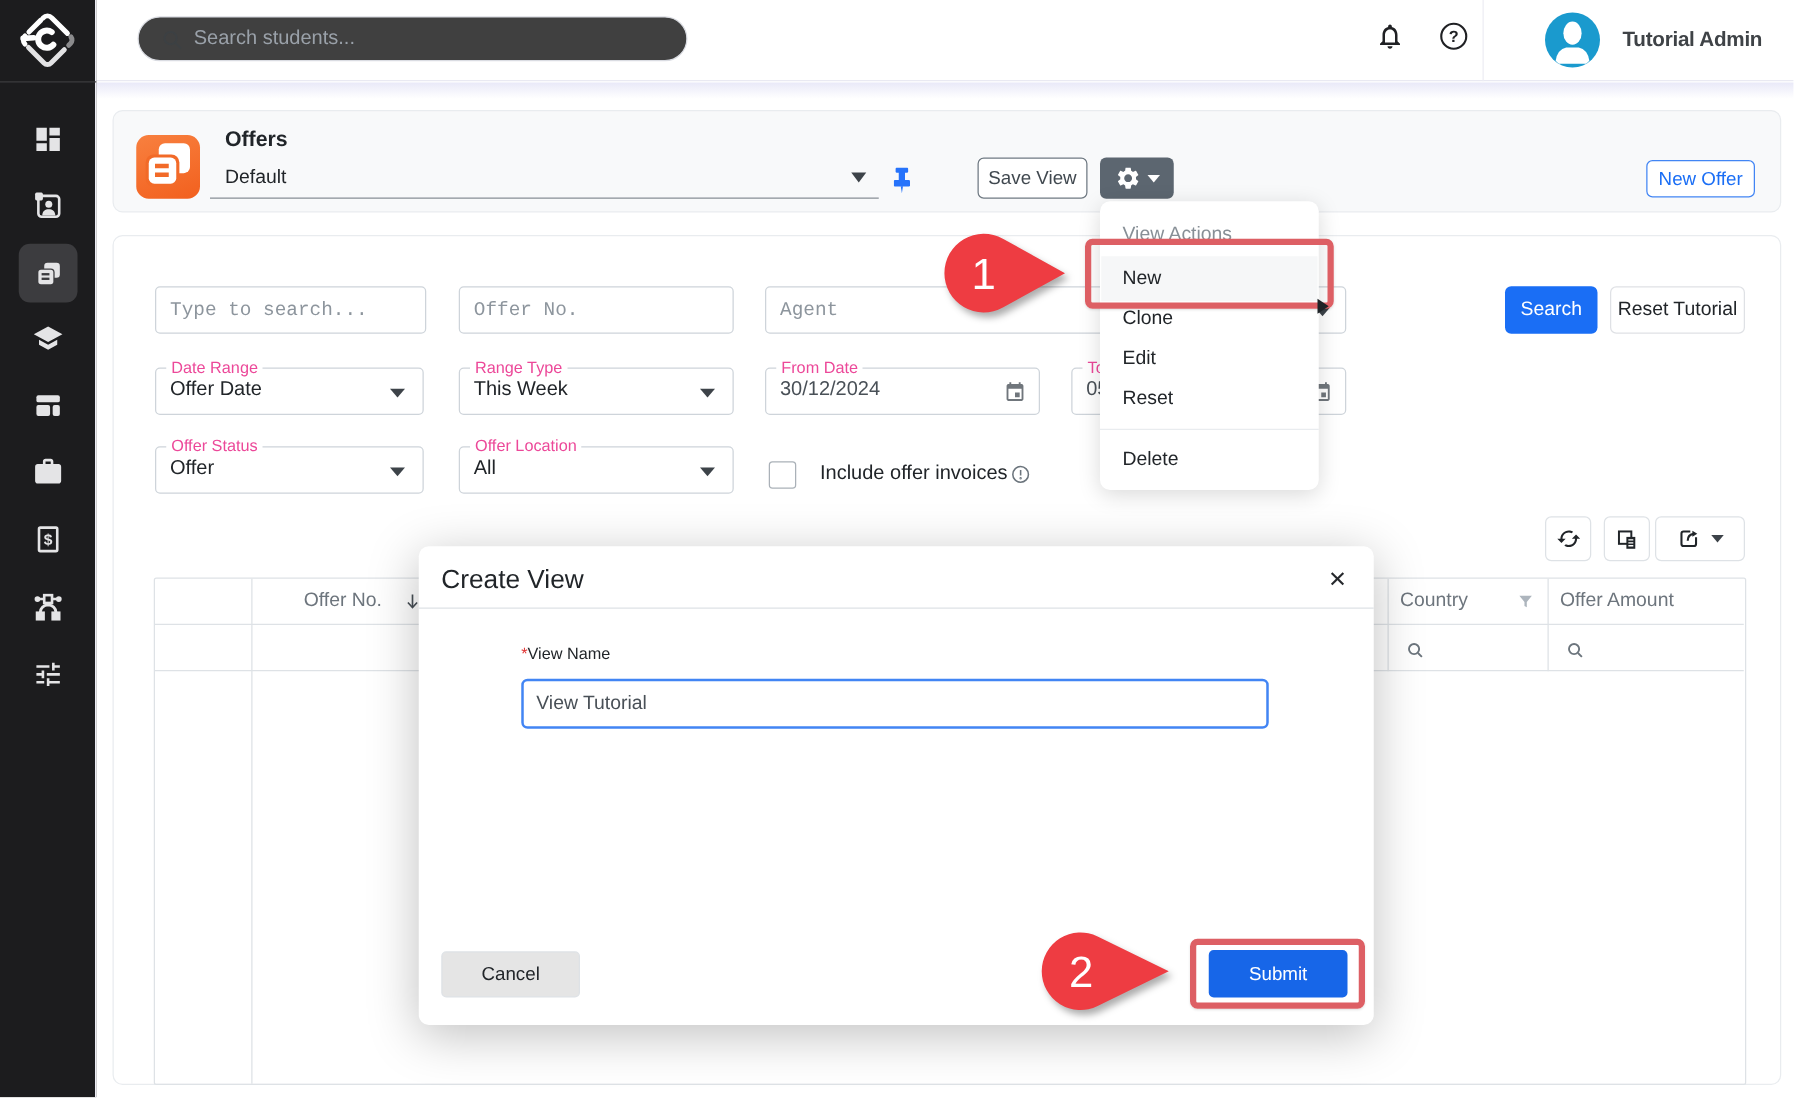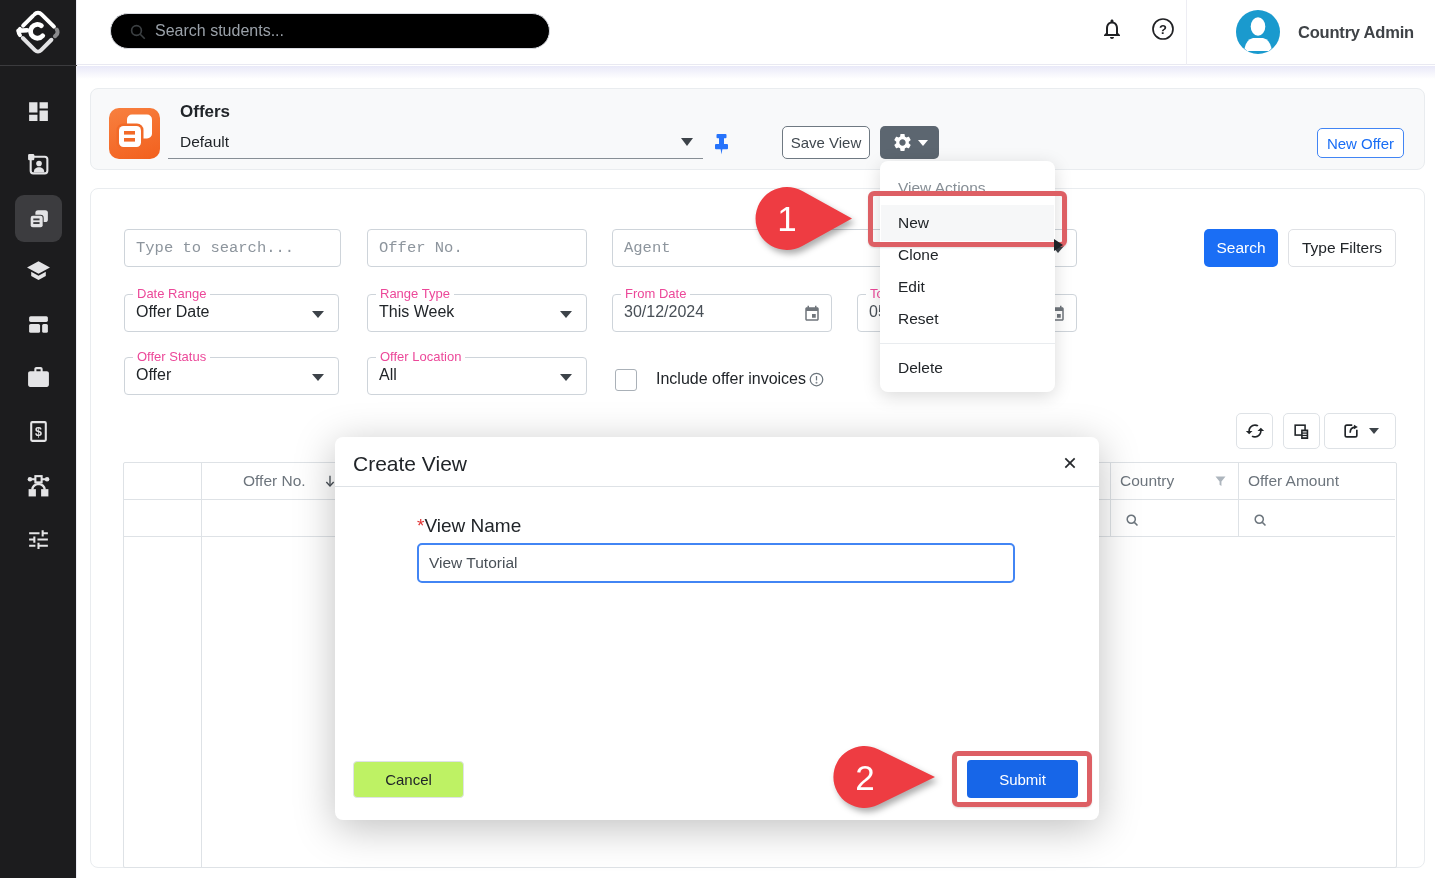--- a/index.html
+++ b/index.html
@@ -9,21 +9,21 @@
 
 
 #sidebar { left:0; top:0; width:77px; height:878px; background:#1c1c1e; border-right:1px solid #ececf4; }
 #sidebar .divider { position:absolute; left:0; top:65px; width:77px; height:1px; background:#3b3b3e; }
 .sideicon { position:absolute; left:26px; width:25px; height:25px; }
 .activebox { position:absolute; left:15px; top:195px; width:47px; height:47px; background:#3c3c3f; border-radius:9px; }
 
 
 #topbar { left:77px; top:0; width:1358px; height:65px; background:#fff; border-bottom:1px solid #e9e9f2; }
 #topshadow { left:77px; top:66px; width:1358px; height:13px; background:linear-gradient(#e9e9f8, rgba(255,255,255,0)); }
-#searchbox { position:absolute; left:33px; top:13px; width:440px; height:36px; background:#000000; border:1px solid #dadce2; border-radius:18px; }
+#searchbox { position:absolute; left:33px; top:13px; width:440px; height:36px; background:#404040; border:1px solid #dadce2; border-radius:18px; }
 #searchbox .ph { position:absolute; left:44px; top:8px; font-size:16px; color:#9aa1a9; }
 .hdricon { position:absolute; top:17px; }
 
 
 .card { background:#fff; border:1px solid #e9ecef; border-radius:8px; }
 #card1 { left:90px; top:88px; width:1335px; height:82px; background:#f8f9fa; }
 #card2 { left:90px; top:188px; width:1335px; height:680px; }
 
 .btn { position:absolute; display:flex; align-items:center; justify-content:center; font-size:15px; border-radius:5px; }
 
@@ -68,21 +68,21 @@
         <text x="12" y="16.6" text-anchor="middle" font-size="13" font-family="Liberation Sans" stroke="none" fill="#202124" font-weight="bold">?</text>
       </svg>
     <div class="abs" style="left:1109px;top:0;width:1px;height:65px;background:#ededf3"></div>
 
     <div class="abs" style="left:1159px;top:10px;width:44px;height:44px;border-radius:50%;background:#1a9ace;overflow:hidden">
       <svg width="44" height="44" viewBox="0 0 44 44" fill="#fff">
         <ellipse cx="22" cy="16.5" rx="7.3" ry="9.3"></ellipse>
         <path d="M8.5,38.5 Q10,29.5 17,28 L27,28 Q34,29.5 35.5,38.5 L33,41 L11,41 Z"></path>
       </svg>
     </div>
-    <div class="abs" style="left:1221px;top:23px;font-size:16.5px;font-weight:bold;color:#3f4347;letter-spacing:-0.2px">Country Admin</div>
+    <div class="abs" style="left:1221px;top:23px;font-size:16.5px;font-weight:bold;color:#3f4347;letter-spacing:-0.2px">Tutorial Admin</div>
   </div>
   <div class="abs" id="topshadow"></div>
 
   <div class="abs" id="sidebar">
     <svg class="abs" style="left:16px;top:10px" width="44" height="44" viewBox="0 0 44 44">
       <g transform="rotate(45 22 22)" fill="none" stroke-width="4" stroke-linecap="round">
         <path d="M7 14.5 L7 28" stroke="#fff"></path>
         <path d="M7 12 A5 5 0 0 1 12 7 L29.5 7" stroke="#fff"></path>
         <path d="M33.5 7 A4 4 0 0 1 37 11 L37 13" stroke="#8b8b8d"></path>
         <path d="M37 18 L37 33 A4 4 0 0 1 33 37 L15.5 37" stroke="#e3e3e5"></path>
@@ -181,21 +181,21 @@
       </div>
     <div class="tinput" style="left:276px;top:40px;width:220px">
         <div class="ph">Offer No.</div>
       </div>
     <div class="tinput" style="left:521px;top:40px;width:465px">
         <div class="ph">Agent</div>
       <div class="caret" style="right:12px;top:16px"></div>
     </div>
 
     <div class="btn" style="left:1113px;top:40px;width:74px;height:38px;background:#1a6ef5;color:#fff;font-size:15.5px">Search</div>
-    <div class="btn" style="left:1197px;top:40px;width:108px;height:38px;border:1px solid #dfe1e5;background:#fff;color:#212529;font-size:15.5px">Type Filters</div>
+    <div class="btn" style="left:1197px;top:40px;width:108px;height:38px;border:1px solid #dfe1e5;background:#fff;color:#212529;font-size:15.5px">Reset Tutorial</div>
 
     <div class="oselect" style="left:33px;top:105px;width:215px">
       <div class="lbl">Date Range</div>
         <div class="val">Offer Date</div>
       <div class="caret" style="right:14px;top:16px"></div>
     </div>
     <div class="oselect" style="left:276px;top:105px;width:220px">
       <div class="lbl">Range Type</div>
         <div class="val">This Week</div>
       <div class="caret" style="right:14px;top:16px"></div>
@@ -301,25 +301,25 @@
     <text x="37" y="48" text-anchor="middle" font-size="35" fill="#fff" font-family="Liberation Sans">1</text>
   </svg>
 
   <div class="abs" id="modal">
     <div class="abs" style="left:18px;top:15px;font-size:21px;color:#212529">Create View</div>
     <svg class="abs" style="left:727px;top:18px" width="16" height="16" viewBox="0 0 24 24" fill="none" stroke="#26292d" stroke-width="2.6">
         <line x1="5" y1="5" x2="19" y2="19"></line>
         <line x1="19" y1="5" x2="5" y2="19"></line>
       </svg>
     <div class="abs" style="left:0;top:49px;width:764px;height:1px;background:#dee2e6"></div>
-    <div class="abs" style="left:82px;top:78px;font-size:19px;color:#212529"><span style="color:#e03131">*</span>View Name</div>
+    <div class="abs" style="left:82px;top:78px;font-size:13px;color:#212529"><span style="color:#e03131">*</span>View Name</div>
     <div class="abs" style="left:82px;top:106px;width:598px;height:40px;border:2px solid #4285f4;border-radius:5px">
       <div class="abs" style="left:10px;top:9px;font-size:15.5px;color:#495057">View Tutorial</div>
     </div>
-    <div class="btn" style="left:18px;top:324px;width:111px;height:37px;border:1px solid #dee2e6;background:#bef264;color:#212529;border-radius:4px">Cancel</div>
+    <div class="btn" style="left:18px;top:324px;width:111px;height:37px;border:1px solid #dee2e6;background:#e5e5e5;color:#212529;border-radius:4px">Cancel</div>
     <div class="btn" style="left:632px;top:323px;width:111px;height:38px;background:#1766e8;color:#fff;border-radius:4px">Submit</div>
   </div>
 
   <div class="redrect" style="left:952px;top:751px;width:140px;height:56px"></div>
   <svg class="abs" style="left:828px;top:741px;filter:drop-shadow(3px 4px 3px rgba(0,0,0,0.32))" width="112" height="72" viewBox="0 0 112 72">
     <path d="M107,36 L50.1,8.2 A31,31 0 1 0 50.1,63.8 Z" fill="#ee3c42"></path>
     <text x="37" y="48.5" text-anchor="middle" font-size="35" fill="#fff" font-family="Liberation Sans">2</text>
   </svg>
 </div>
 

